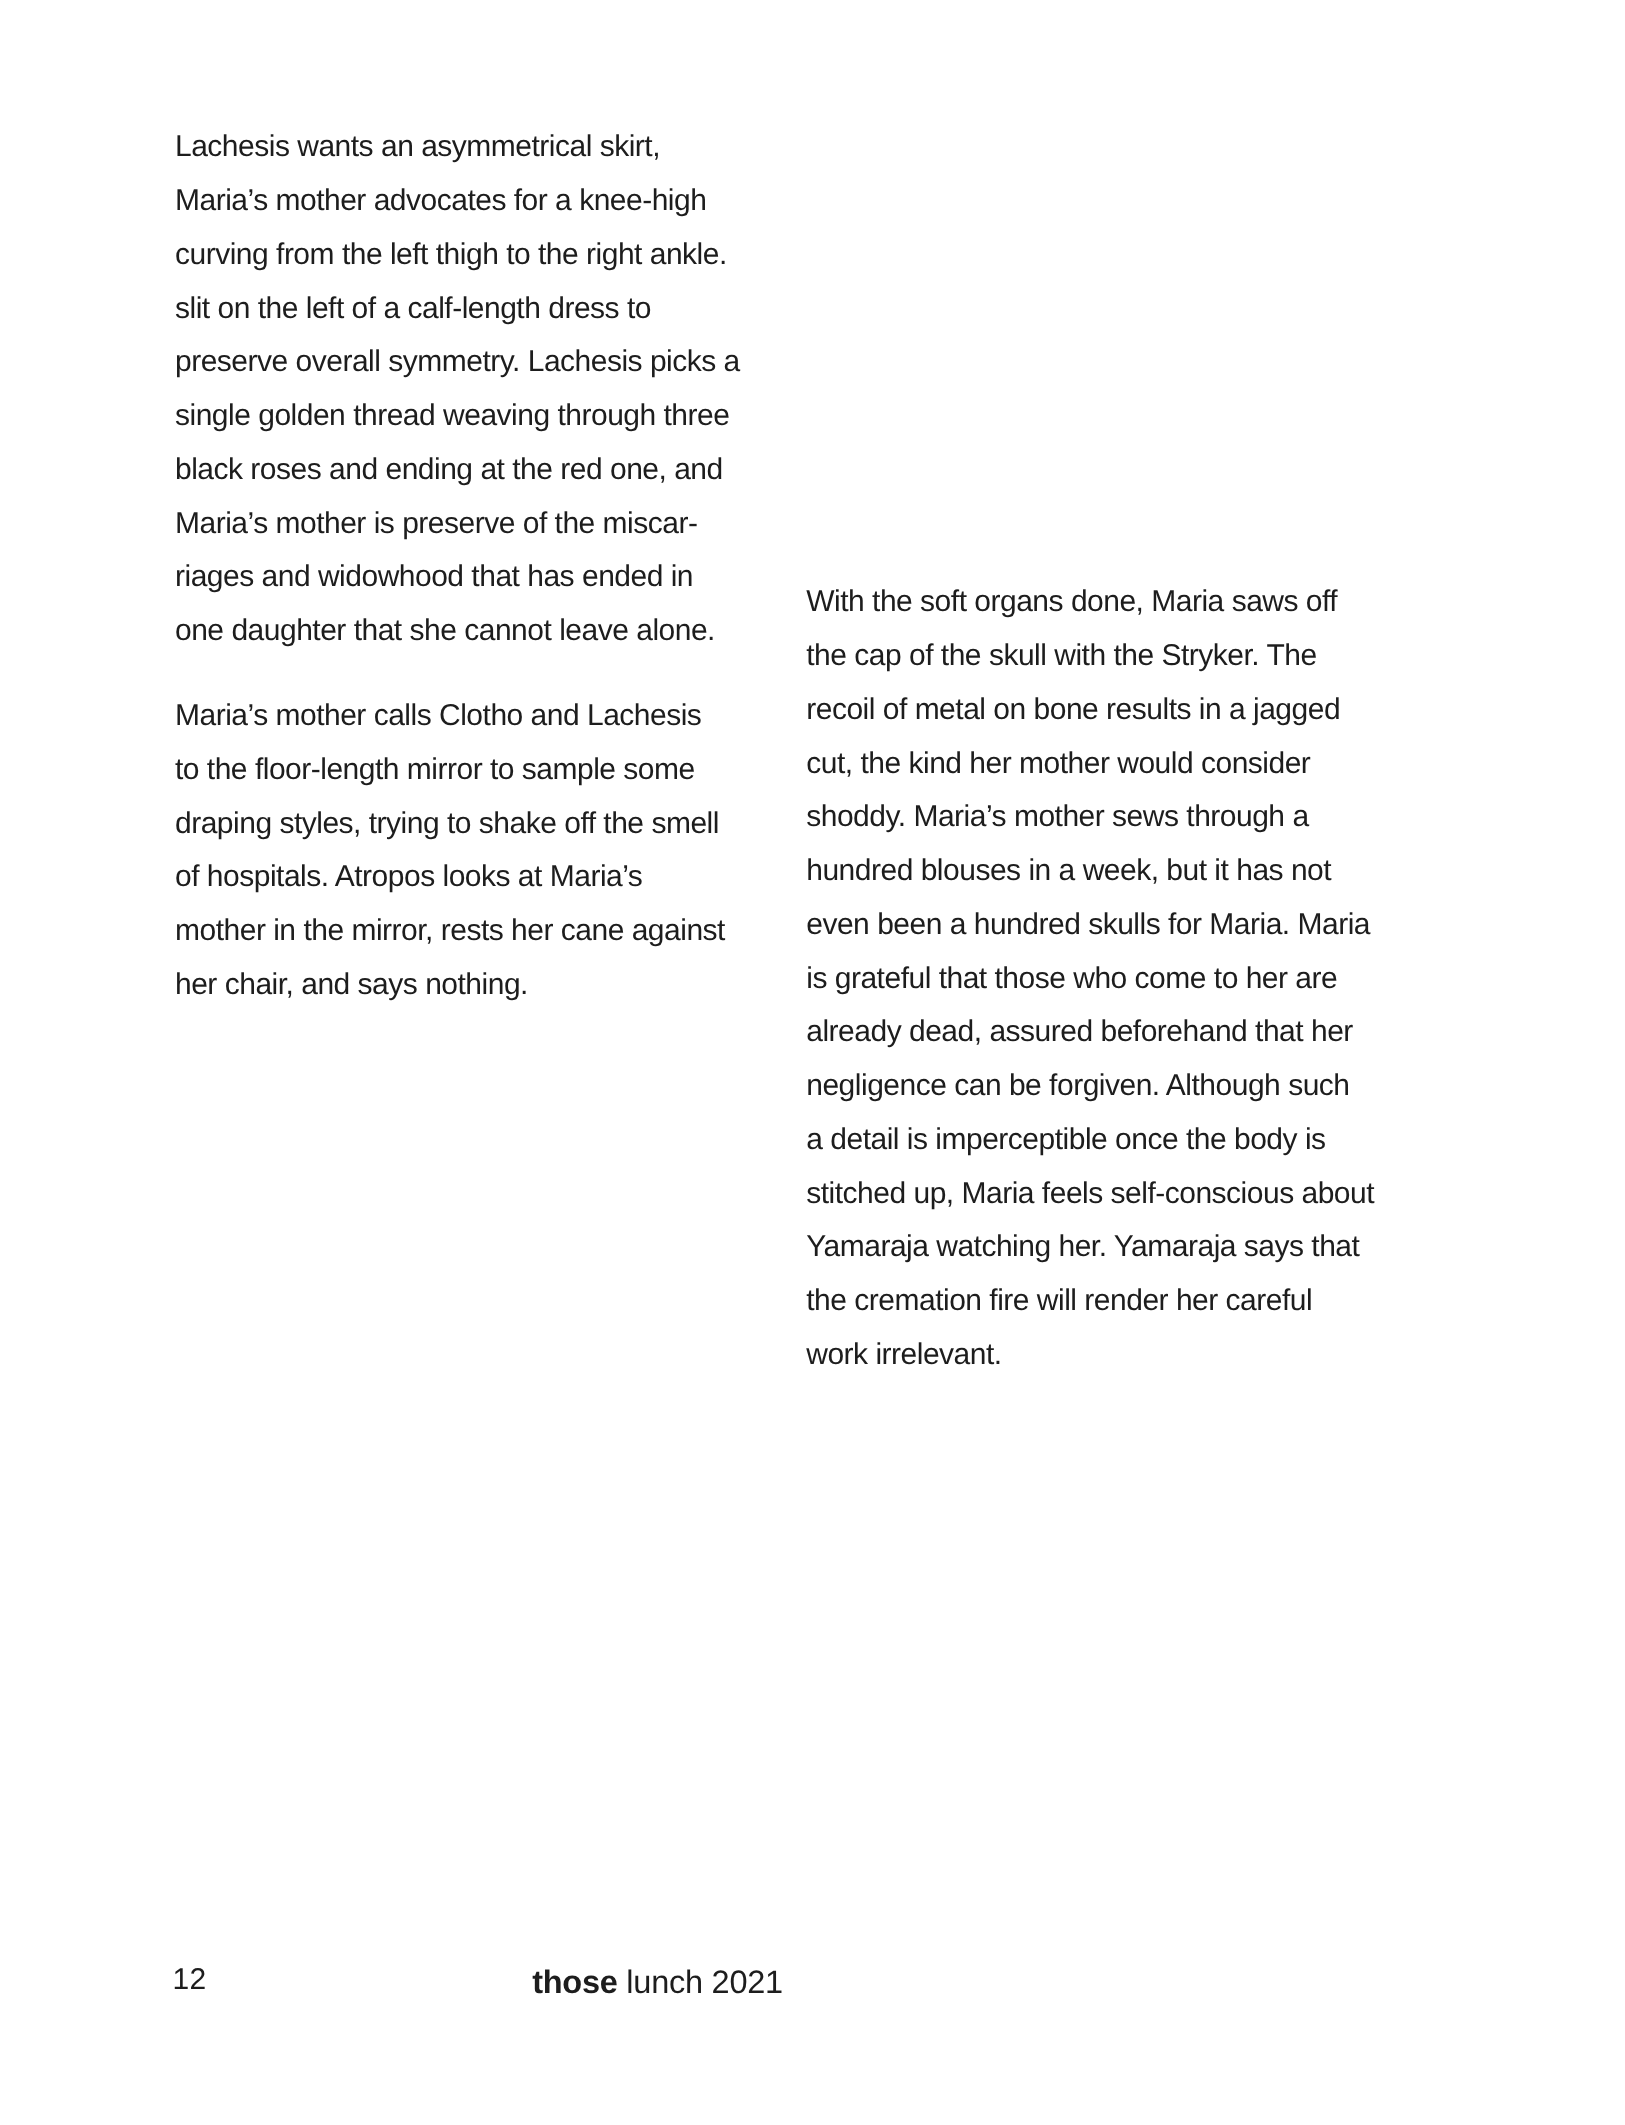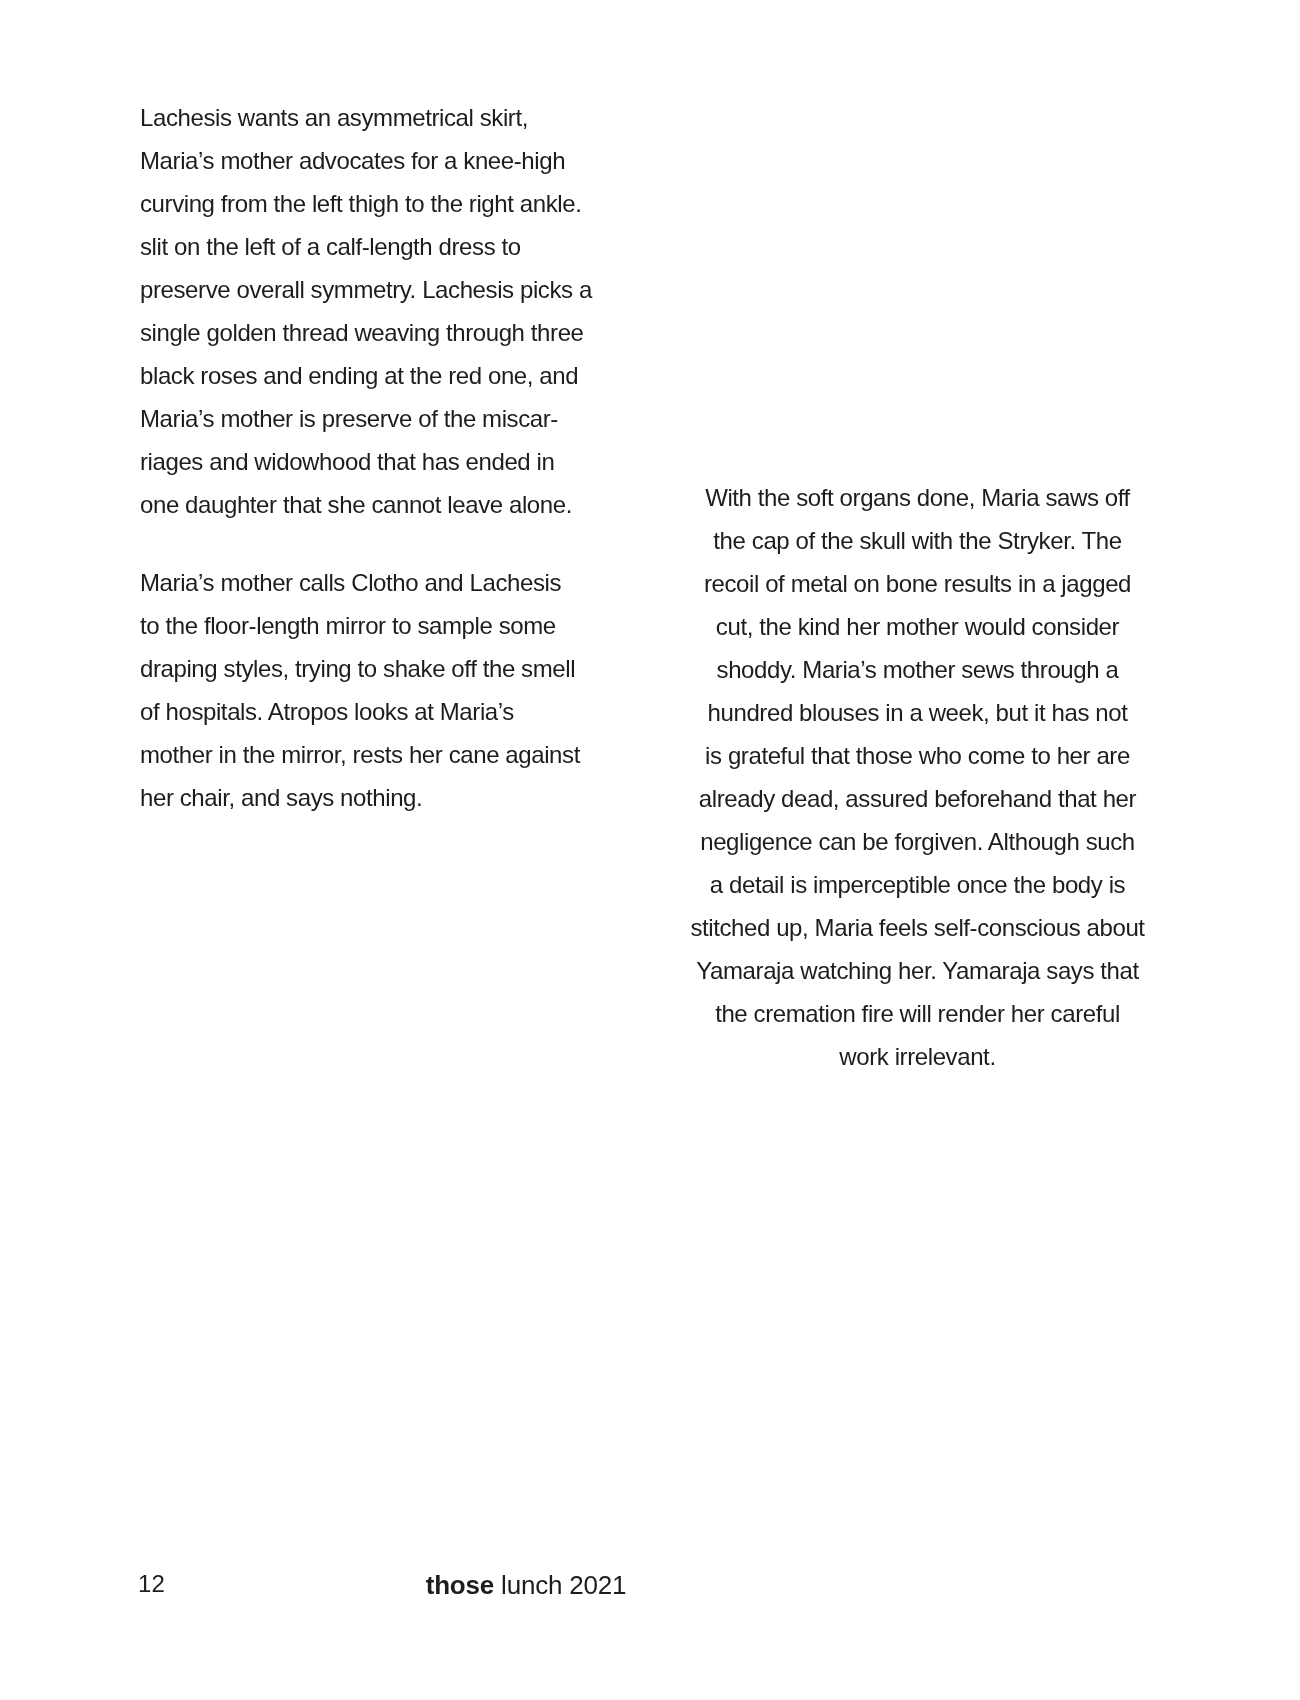--- a/index.html
+++ b/index.html
@@ -14,24 +14,24 @@
   .col { position: absolute; }
   .col .line {
     display: block;
     height: 43px;
     line-height: 43px;
     font-size: 24px;
     letter-spacing: -0.4px;
     white-space: nowrap;
   }
   .para { margin: 0; padding: 0; }
-  .para + .para { margin-top: 35px; }
+  .para + .para { margin-top: 25px; }
 
   .col-left  { left: 140px; top: 96px;  width: 485px; text-align: left; }
-  .col-right { right: 110px; top: 476px; width: 545px; text-align: center; }
+  .col-right { right: 110px; top: 460px; width: 545px; text-align: left; }
 
   .page-number {
     position: absolute;
     left: 138px; top: 1570px;
     font-size: 24px;
     letter-spacing: 0.2px;
     text-align: right;
   }
   .journal-footer {
     position: absolute;
@@ -77,20 +77,21 @@
   <section class="col col-right">
 
   <p class="para">
 
       <span class="line">With the soft organs done, Maria saws off</span>
         <span class="line">the cap of the skull with the Stryker. The</span>
         <span class="line">recoil of metal on bone results in a jagged</span>
         <span class="line">cut, the kind her mother would consider</span>
         <span class="line">shoddy. Maria’s mother sews through a</span>
         <span class="line">hundred blouses in a week, but it has not</span>
+        <span class="line">even been a hundred skulls for Maria. Maria</span>
         <span class="line">is grateful that those who come to her are</span>
         <span class="line">already dead, assured beforehand that her</span>
         <span class="line">negligence can be forgiven. Although such</span>
         <span class="line">a detail is imperceptible once the body is</span>
         <span class="line">stitched up, Maria feels self-conscious about</span>
         <span class="line">Yamaraja watching her. Yamaraja says that</span>
         <span class="line">the cremation fire will render her careful</span>
         <span class="line">work irrelevant.</span>
       </p>
     </section>

